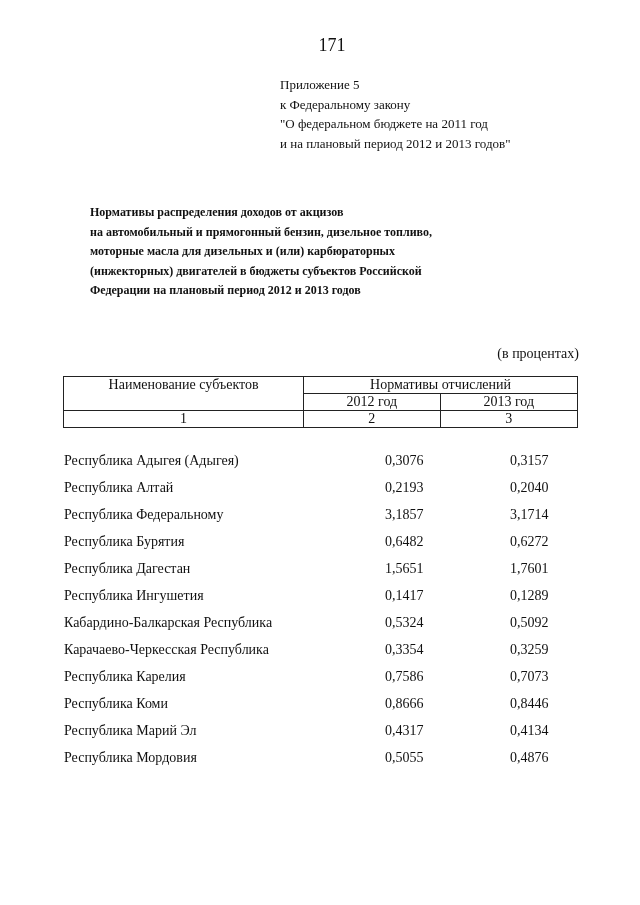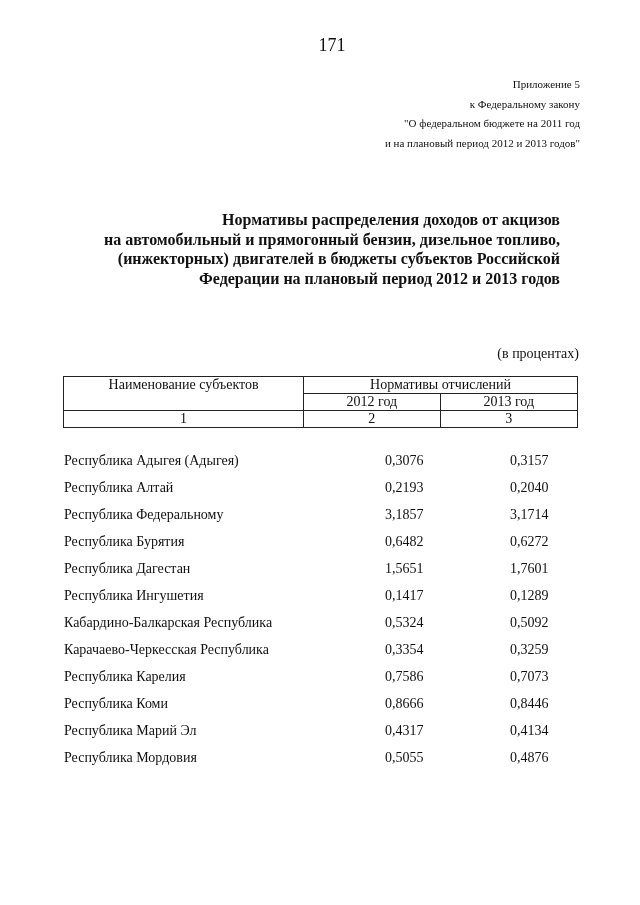--- a/index.html
+++ b/index.html
@@ -1,24 +1,24 @@
 <!DOCTYPE html>
 <html><head>
   <meta charset="utf-8">
   <style>
     html, body { margin: 0; padding: 0; background: #ffffff; }
     body { width: 640px; height: 905px; position: relative; overflow: hidden;
            font-family: "Liberation Serif", "DejaVu Serif", serif; color: #111; }
     .page-number { position: absolute; left: 0; width: 100%; top: 35px; text-align: center;
                    font-size: 18px; padding-left: 24px; box-sizing: border-box; }
-    .appendix { position: absolute; top: 75px; left: 280px; width: 300px; text-align: right;
-                font-size: 11px; line-height: 19.5px; }
+    .appendix { position: absolute; top: 75px; left: 280px; width: 300px; text-align: left;
+                font-size: 13px; line-height: 19.5px; }
     .appendix div { white-space: nowrap; }
-    .title { position: absolute; top: 210px; left: 90px; width: 470px; text-align: right;
-             font-weight: bold; font-size: 16px; line-height: 19.5px; }
+    .title { position: absolute; top: 203px; left: 90px; width: 470px; text-align: left;
+             font-weight: bold; font-size: 12px; line-height: 19.5px; }
     .title div { white-space: nowrap; }
     .units { position: absolute; top: 346px; right: 61px; font-size: 14px; }
     table.header { position: absolute; top: 376px; left: 63px; width: 515px; border-collapse: collapse;
                    font-size: 14px; padding-left: 28px; }
     table.header td { border: 1px solid #222; text-align: center; padding: 0; height: 16px; line-height: 16px; }
     .col1 { width: 240px; }
     .col2 { width: 136px; }
     .col3 { width: 137px; }
     .rows { position: absolute; top: 450px; left: 0; width: 512px; }
     .row { position: relative; height: 27px; font-size: 14px; }
@@ -34,20 +34,21 @@
 <div class="appendix">
   <div>Приложение 5</div>
   <div>к Федеральному закону</div>
   <div>"О федеральном бюджете на 2011 год</div>
   <div>и на плановый период  2012 и 2013 годов"</div>
 </div>
 
 <div class="title">
   <div>Нормативы распределения доходов от акцизов</div>
   <div>на автомобильный и прямогонный бензин, дизельное топливо,</div>
+  <div>моторные масла для дизельных и (или) карбюраторных</div>
   <div>(инжекторных) двигателей в бюджеты субъектов Российской</div>
   <div>Федерации на плановый период 2012 и 2013 годов</div>
 </div>
 
 <div class="units">(в процентах)</div>
 
 <table class="header">
   <tbody>
       <tr>
     <td class="col1" rowspan="2" style="vertical-align: top;">Наименование субъектов</td>

